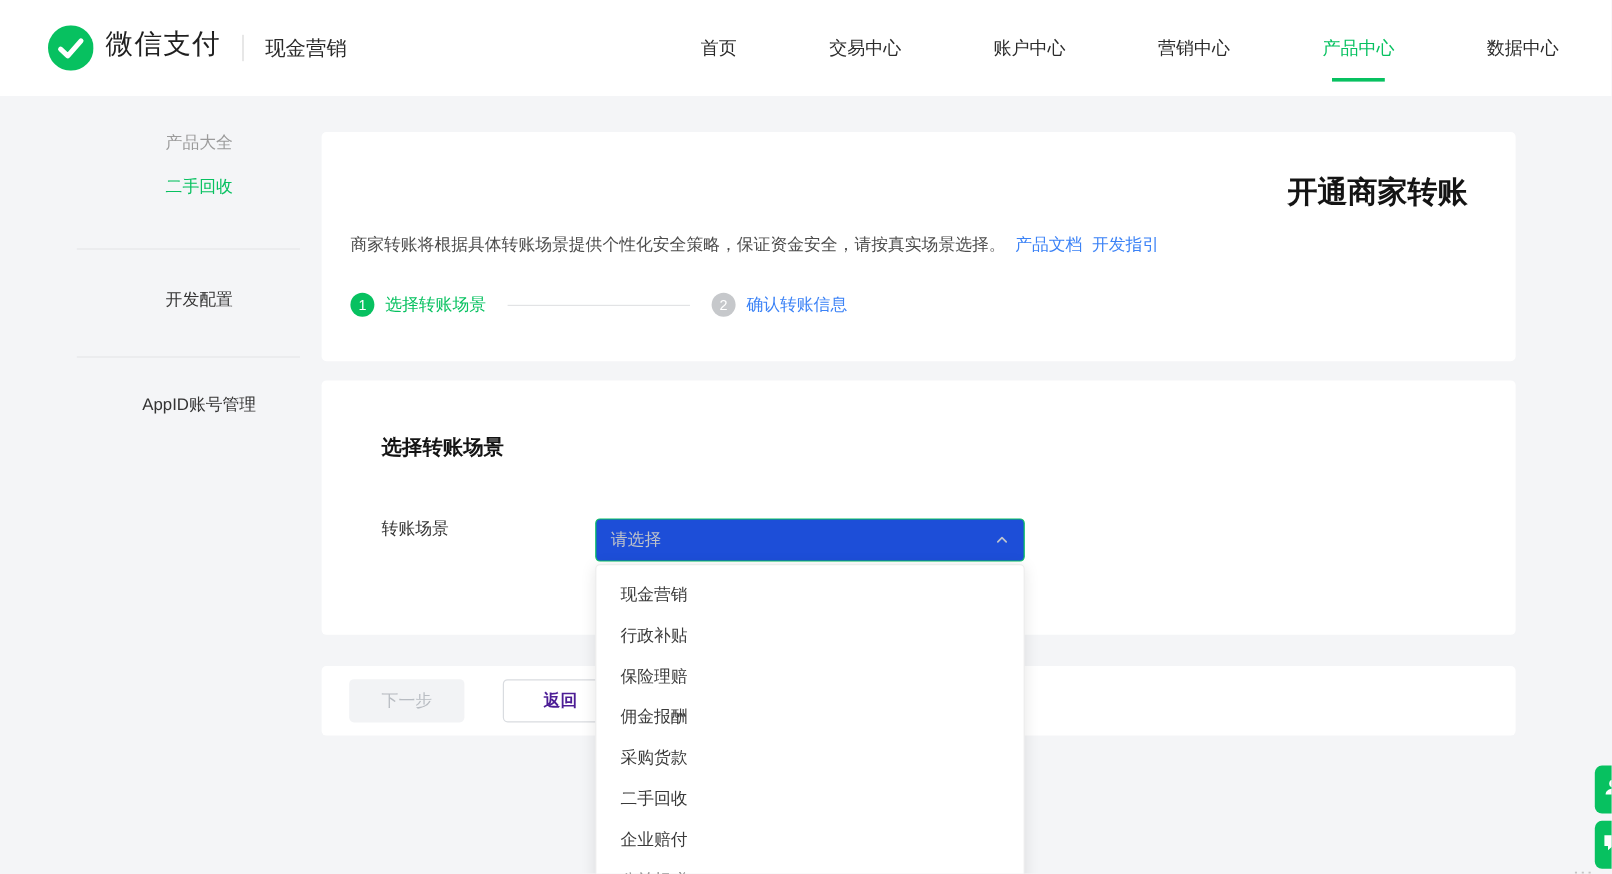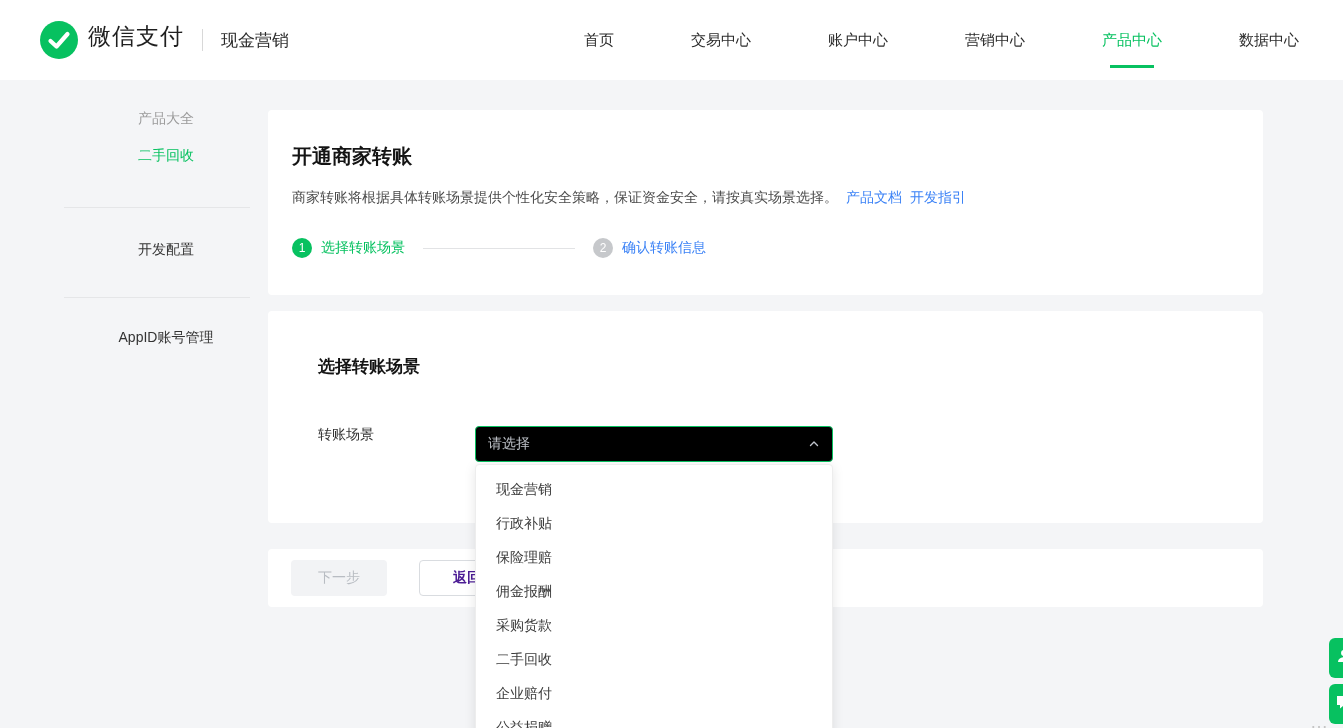--- a/index.html
+++ b/index.html
@@ -34,36 +34,36 @@
   .side-item.mi-4 { margin-top:31px; }
   .side-divider { width:186px; height:1px; background:#e5e6e8; }
   .side-divider.d-1 { margin-top:42px; }
   .side-divider.d-2 { margin-top:38px; }
 
   .main { width:995px; margin-top:30px; position:relative; }
   .card { background:#fff; border-radius:4px; }
 
   
   .intro { padding:33px 40px 37px 24px; }
-  .page-title { font-size:20px; font-weight:700; color:#141414; }
+  .page-title { font-size:25px; font-weight:700; color:#141414;text-align:right; }
   .desc { margin-top:17px; font-size:14px; color:#4c4c4c; line-height:20px; }
   .link { color:#3b82f6; margin-left:8px; cursor:pointer; text-decoration:none; }
   .steps { margin-top:31px; display:flex; align-items:center; }
   .step-circle { width:20px; height:20px; border-radius:50%; background:#c6c8cb; color:#fff; font-size:12px; display:inline-flex; align-items:center; justify-content:center; flex-shrink:0; }
   .step-circle.active { background:#07c160; }
   .step-label { margin-left:9px; font-size:14px; color:#3b82f6; white-space:nowrap; }
   .step-label.active { color:#07c160; }
   .step-line { width:152px; height:1px; background:#e2e3e5; margin:0 18px; }
 
   
   .form-card { margin-top:16px; height:212px; padding:44px 50px 0; position:relative; z-index:20; }
   .section-title { font-size:17px; font-weight:700; color:#141414; }
   .form-row { margin-top:48px; display:flex; align-items:flex-start; }
   .field-label { width:157px; font-size:14px; color:#333; flex-shrink:0; }
-  .select { position:relative; width:358px; height:36px; border:1px solid #07c160; border-radius:4px; background:#000000; display:flex; align-items:center; padding:0 12px; cursor:pointer; }
+  .select { position:relative; width:358px; height:36px; border:1px solid #07c160; border-radius:4px; background:#1d4ed8; display:flex; align-items:center; padding:0 12px; cursor:pointer;margin-left:21px; }
   .placeholder { font-size:14px; color:#bfc3c9; flex:1; }
   .chevron { display:inline-flex; }
 
   
   .dropdown { position:absolute; top:calc(100% + 3px); left:-1px; width:358px; background:#fff; border:1px solid #ededed; border-radius:4px; box-shadow:0 2px 12px rgba(0,0,0,.1); padding:7px 0; z-index:30; }
   .option { height:34px; line-height:34px; padding:0 20px; font-size:14px; color:#3a3a3a; cursor:pointer; }
 
   
   .actions { margin-top:26px; height:58px; display:flex; align-items:center; padding-left:23px; gap:32px; }
   .btn { width:96px; height:36px; border-radius:4px; font-size:14px; border:none; cursor:pointer; font-family:Liberation Sans, sans-serif; }

